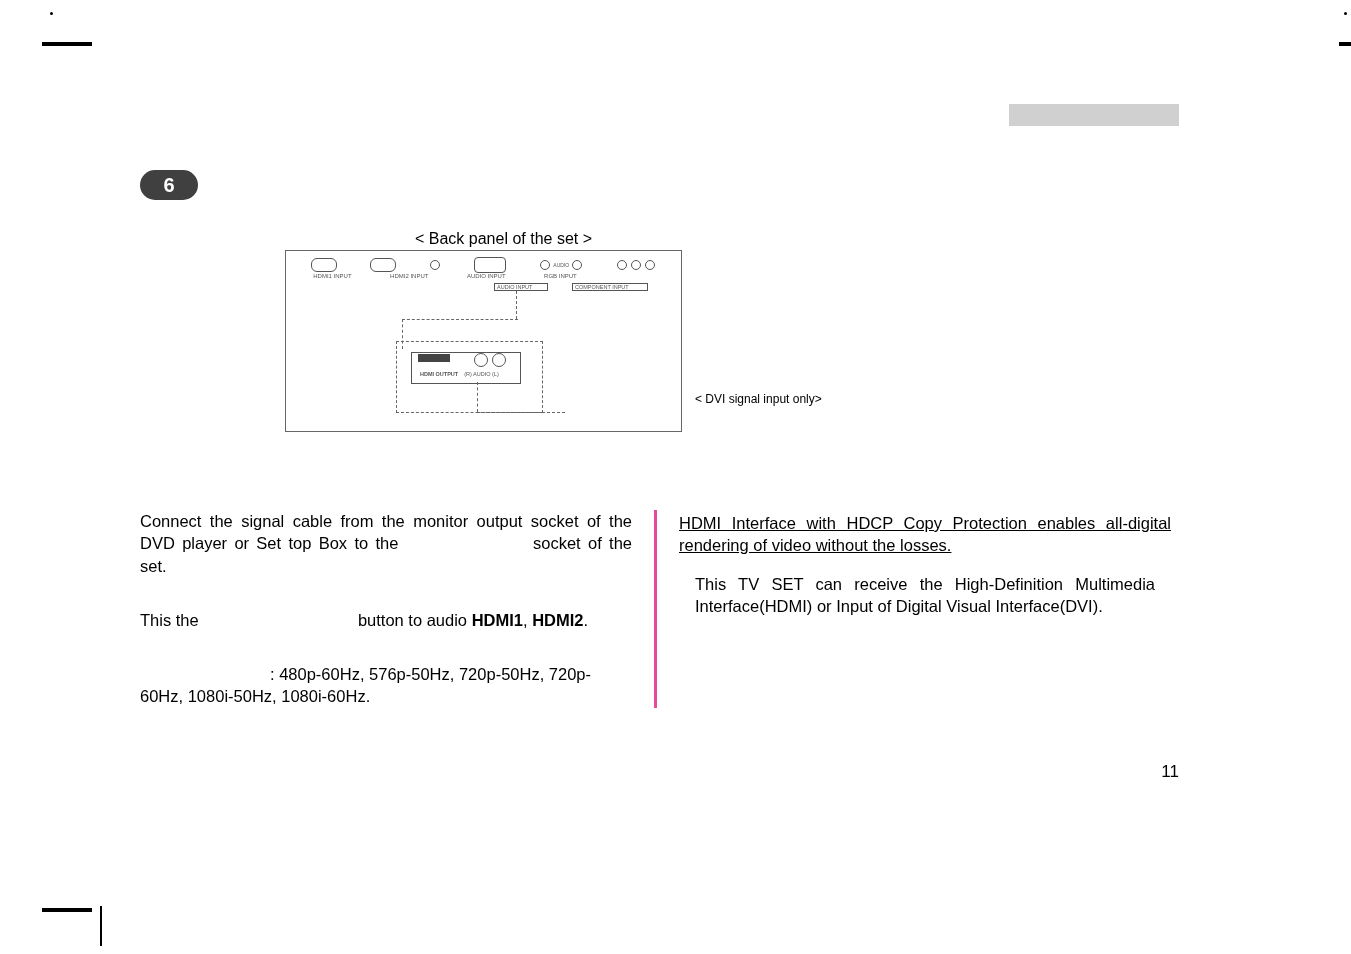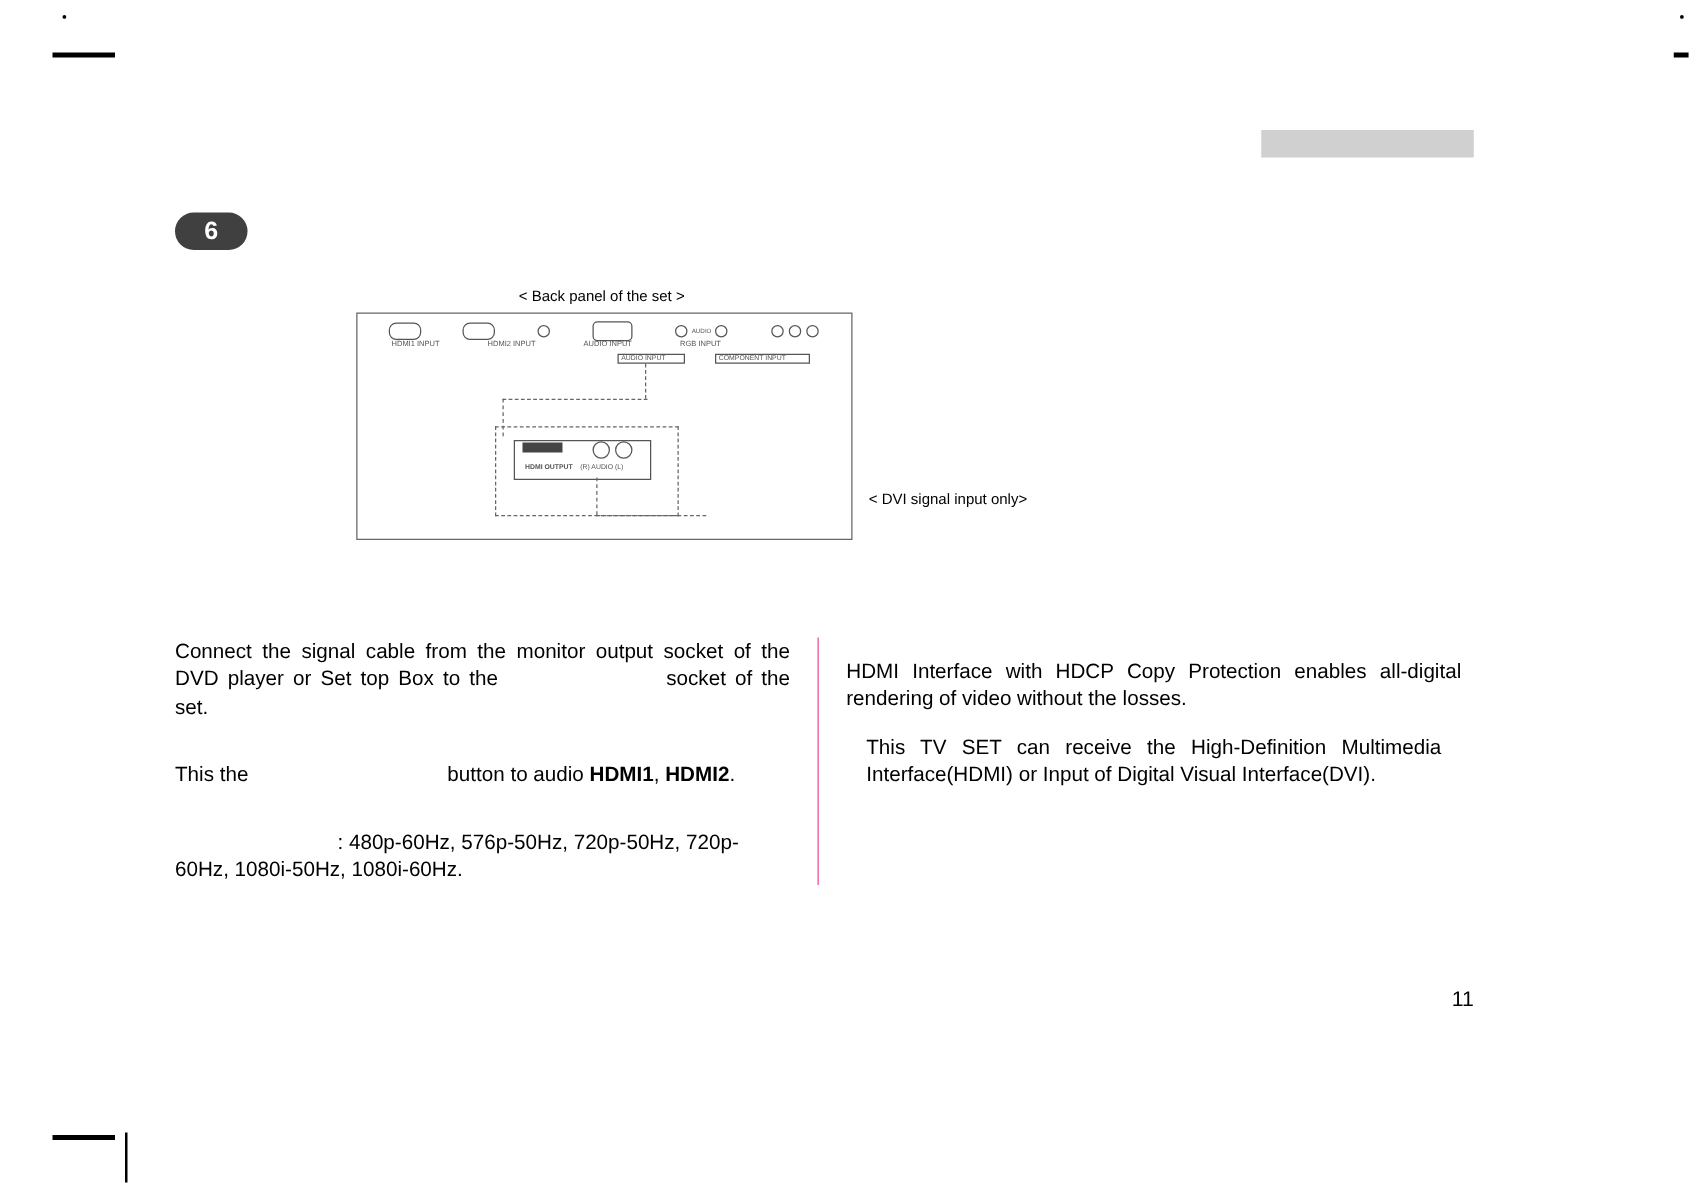--- a/index.html
+++ b/index.html
@@ -60,21 +60,21 @@
     font-size: 20px;
     font-weight: bold;
     text-align: center;
     line-height: 30px;
   }
 
   .back-caption {
     position: absolute;
     top: 170px;
     left: 275px;
-    font-size: 12px;
+    font-size: 16px;
   }
 
   .diagram-box {
     position: absolute;
     top: 190px;
     left: 145px;
     width: 395px;
     height: 180px;
     border: 1px solid #666;
     font-size: 6.5px;
@@ -232,32 +232,32 @@
     top: 450px;
     left: 0;
     width: 1040px;
     display: flex;
     font-size: 16.5px;
     line-height: 1.35;
   }
   .col-left {
     width: 492px;
     padding-right: 22px;
-    border-right: 1px solid #ec4899;
+    border-right: 3px solid #ec4899;
   }
   .col-right {
     width: 492px;
     padding-left: 22px;
   }
   .col-right p { text-align: justify; text-align-last: left; }
   .bold { font-weight: bold; font-family: Liberation Sans, sans-serif; }
 
   .page-num {
     position: absolute;
-    top: 790px;
+    top: 762px;
     right: 172px;
     font-size: 17px;
   }
 
   .center-bottom-mark {
     position: absolute;
     bottom: 8px;
     left: 100px;
     width: 2px;
     height: 40px;
@@ -347,19 +347,19 @@
         <span class="bold">HDMI1</span><span>, </span>
         <span class="bold">HDMI2</span><span>.</span>
       </div>
       <div style="height:16px;"></div>
       <div style="height:16px;"></div>
       <div>
         <span style="display:inline-block; width:130px;"></span><span>: 480p-60Hz, 576p-50Hz, 720p-50Hz, 720p-60Hz, 1080i-50Hz, 1080i-60Hz.</span>
       </div>
     </div>
     <div class="col-right">
-      <p style="margin:16px 0 16px 0;">HDMI Interface with HDCP Copy Protection enables all-digital rendering of video without the losses.</p>
+      <p style="margin:2px 0 16px 0;text-decoration:underline;">HDMI Interface with HDCP Copy Protection enables all-digital rendering of video without the losses.</p>
       <p style="margin:16px;">This TV SET can receive the High-Definition Multimedia Interface(HDMI) or Input of Digital Visual Interface(DVI).</p>
     </div>
   </div>
 </div>
 
 <div class="page-num">11</div>
 
 </body></html>

